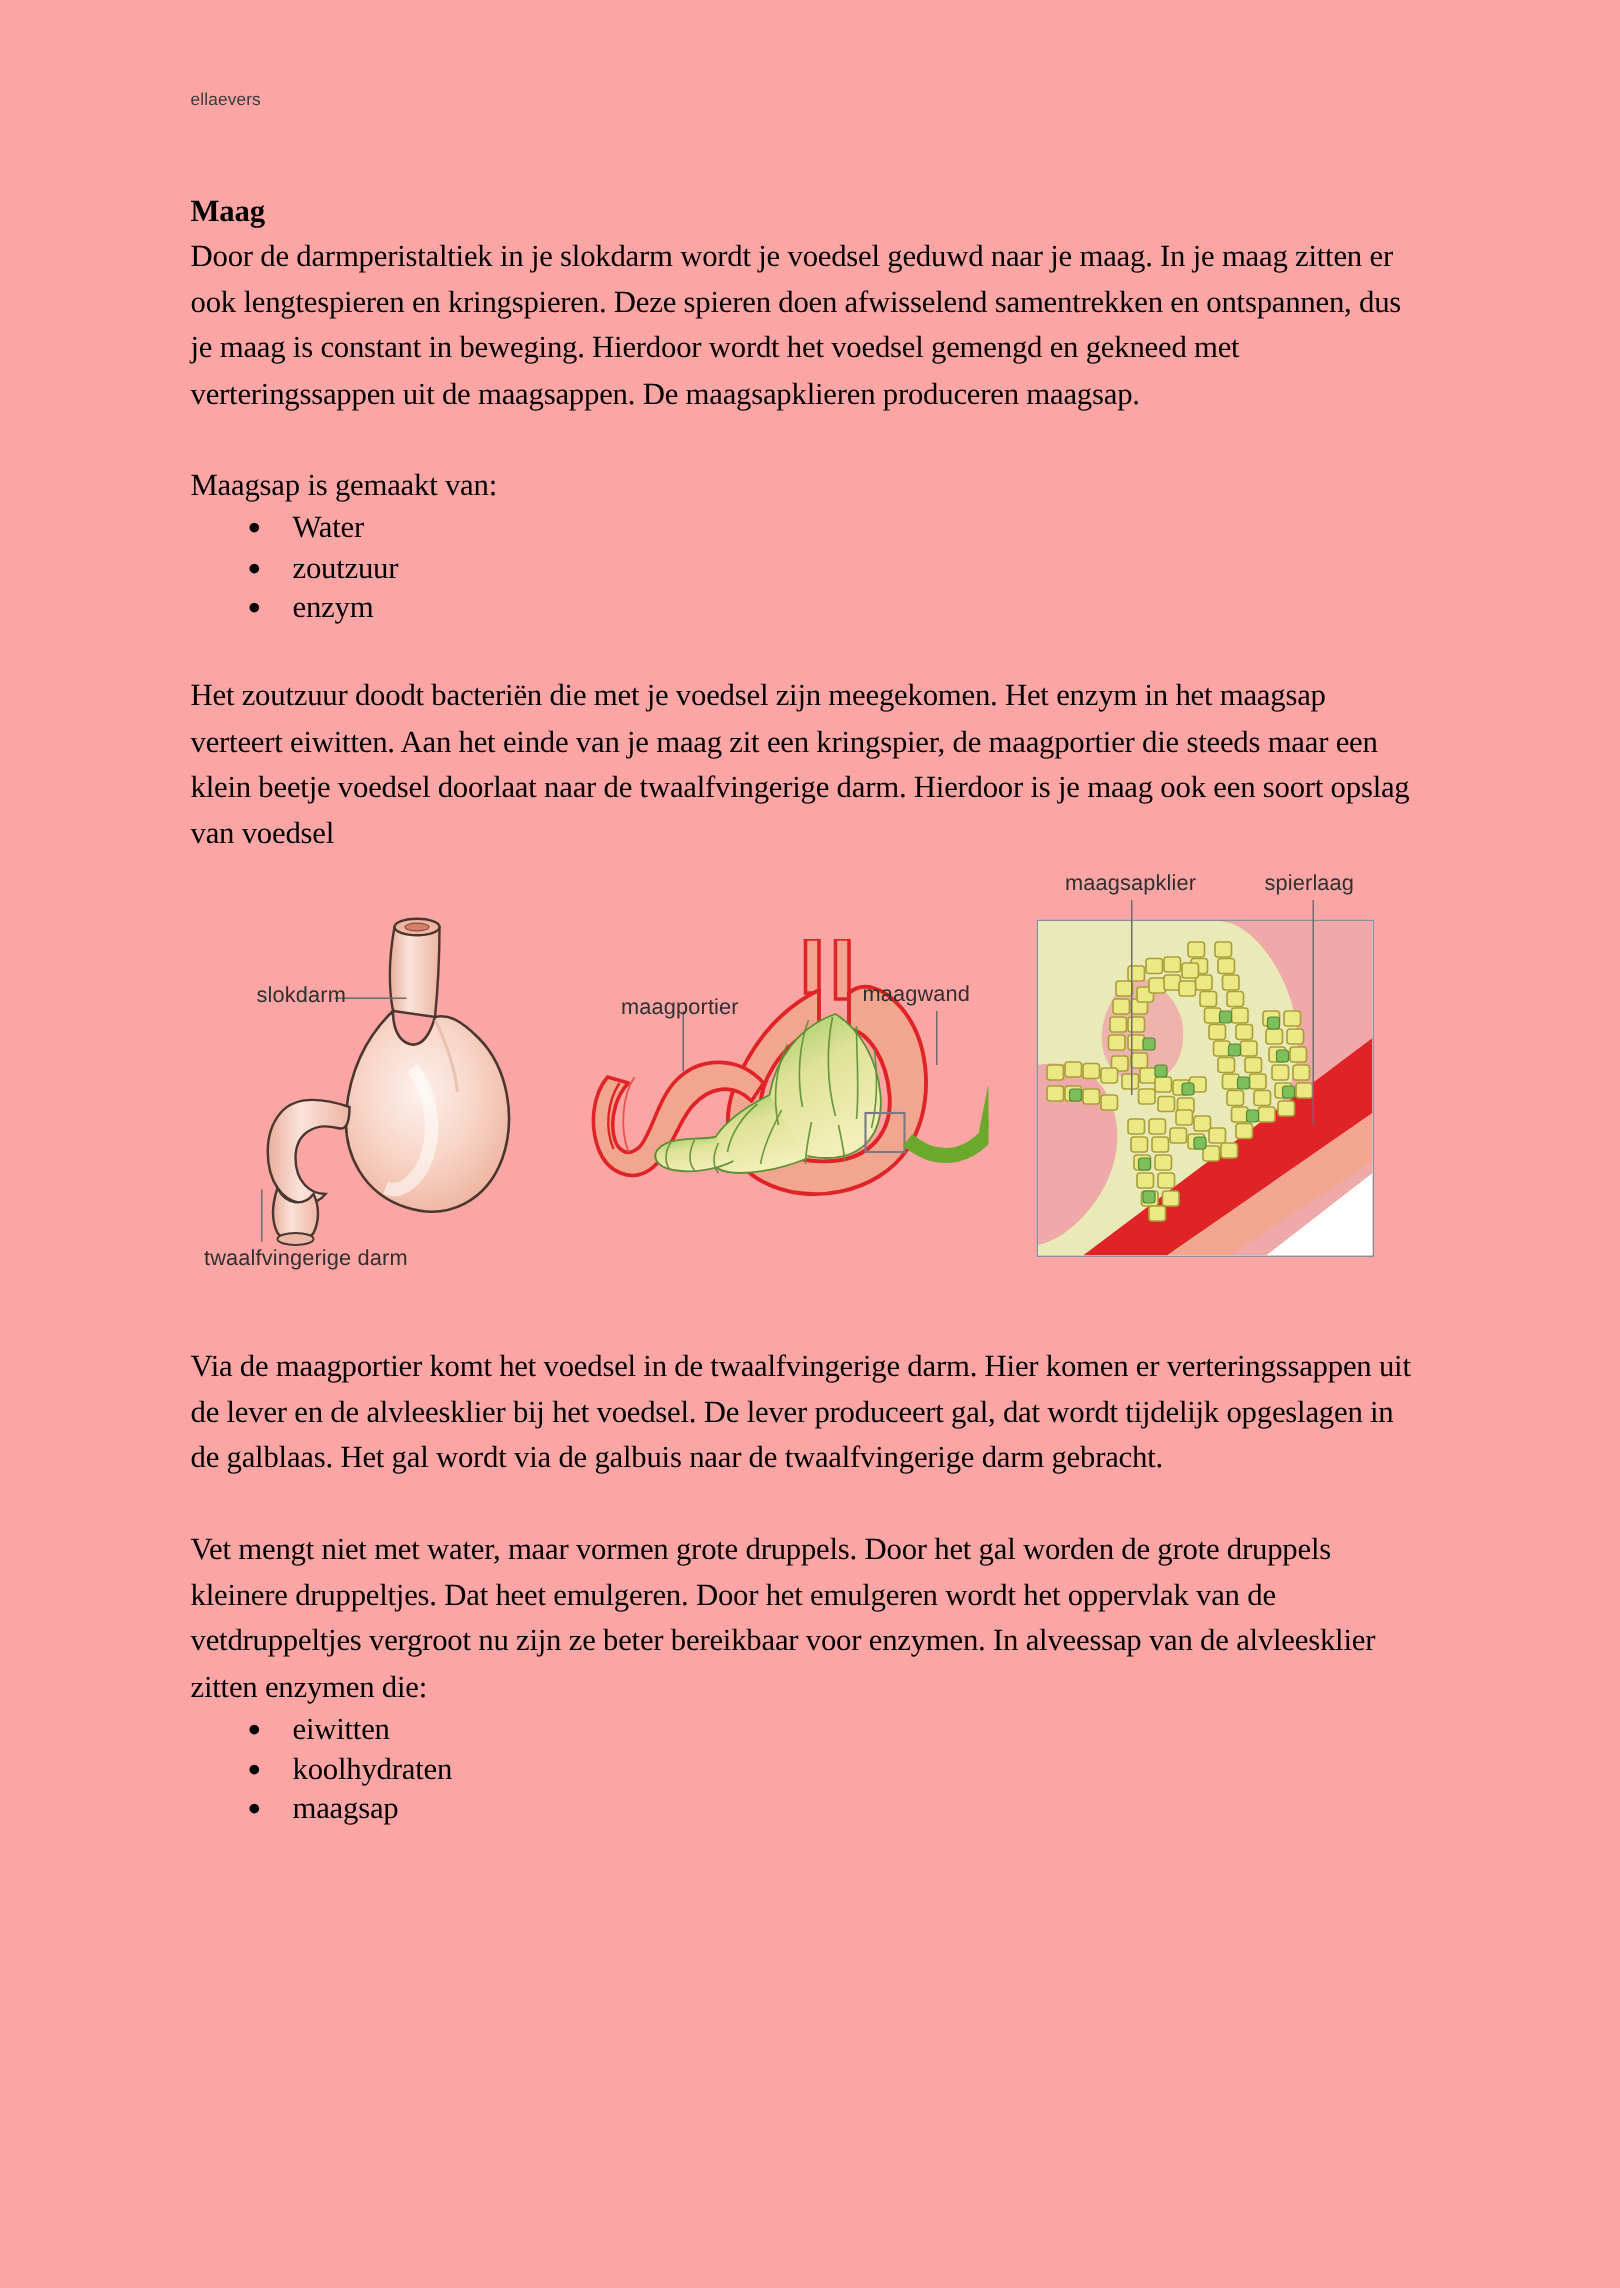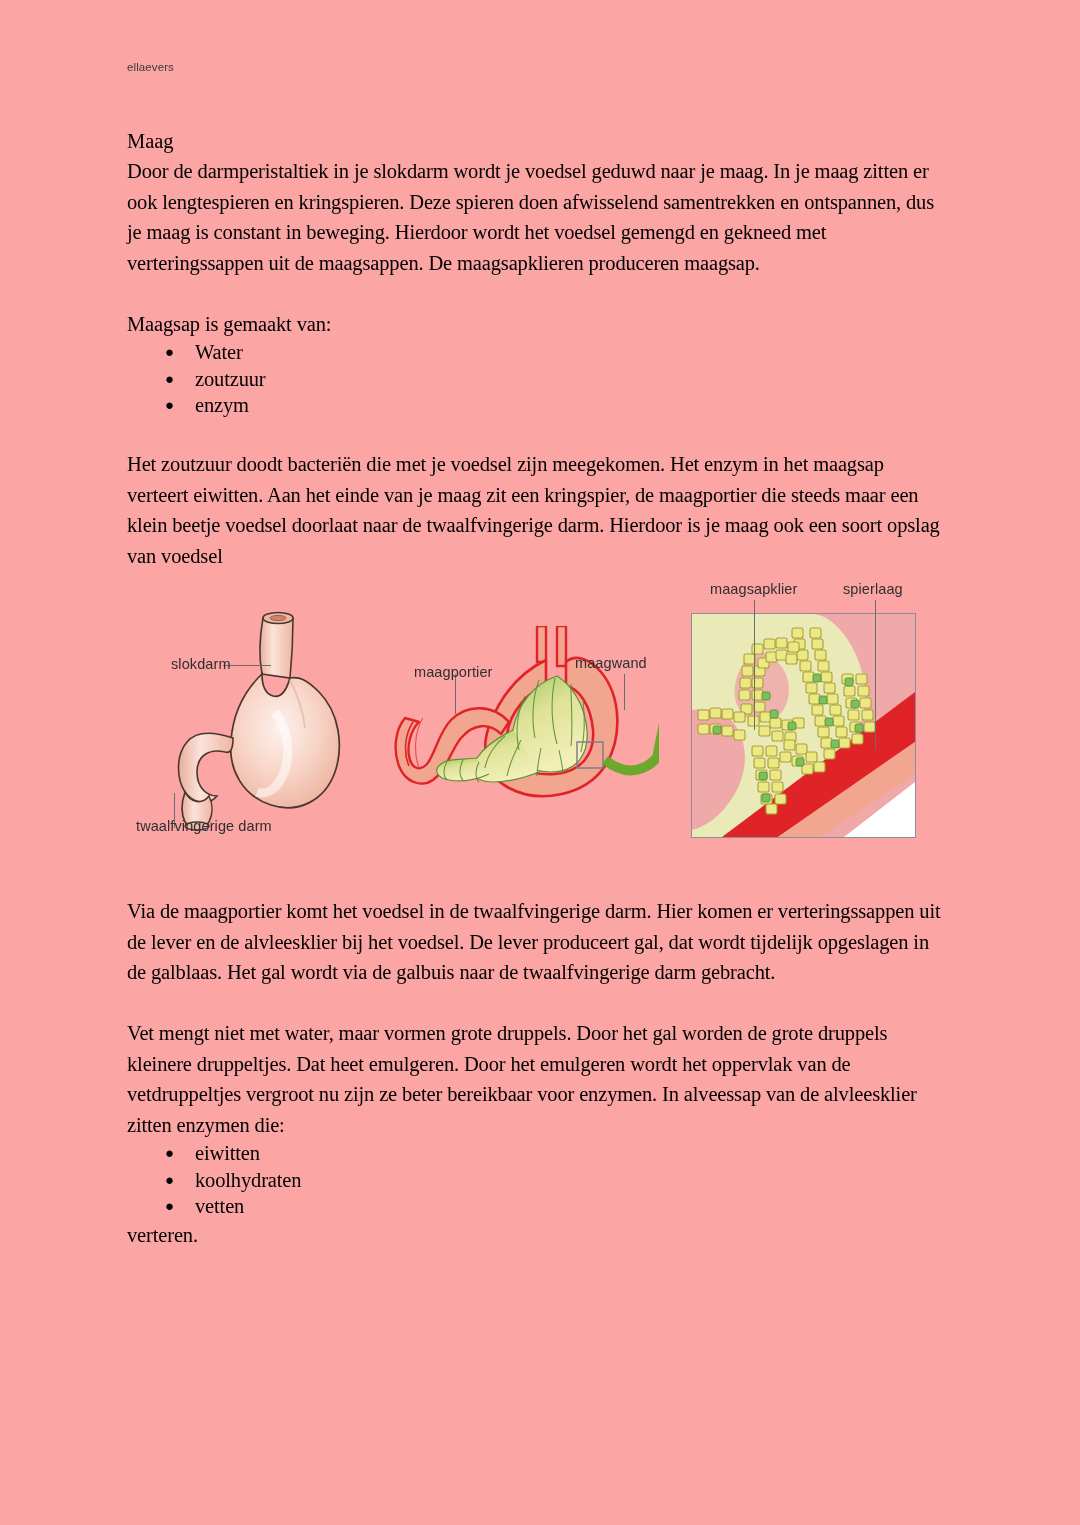--- a/index.html
+++ b/index.html
@@ -31,21 +31,21 @@
   }
   .content {
     position: absolute;
     left: 127px;
     top: 126px;
     width: 818px;
   }
   h2.section-title {
     font-family: "Liberation Serif", "DejaVu Serif", serif;
     font-size: 20.5px;
-    font-weight: normal;
+    font-weight: bold;
     margin: 0;
     padding: 0;
     line-height: 30px;
     letter-spacing: -0.1px;
   }
   p.body-text {
     font-size: 20.5px;
     line-height: 30.5px;
     margin: 0;
     padding: 0;
@@ -184,21 +184,21 @@
                C56,204 44,204 38,192 Z" fill="url(#gTube)" stroke="#4a3630" stroke-width="1.6"></path>
       <ellipse cx="50" cy="226" rx="12" ry="4" fill="#eab9a8" stroke="#4a3630" stroke-width="1.3"></ellipse>
 
       <path d="M128,112 C140,128 144,150 138,170 C132,188 120,196 110,192" fill="none" stroke="#ffffff" stroke-width="9" opacity="0.55"></path>
     </svg>
 
     <div class="leader h" style="left:96px; top:87px; width:48px;"></div>
     <div class="fig-label" style="left:44px; top:78px;">slokdarm</div>
 
     <div class="leader v" style="left:47px; top:215px; height:35px;"></div>
-    <div class="fig-label" style="left:9px; top:240px;">twaalfvingerige darm</div>
+    <div class="fig-label" style="left:9px; top:253px;">twaalfvingerige darm</div>
 
     <svg class="art" style="position:absolute; left:262px; top:48px;" width="270" height="200" viewBox="0 0 270 200">
       <defs>
         <linearGradient id="gMuc" x1="0" y1="0" x2="0.4" y2="1">
           <stop offset="0%" stop-color="#9ccb63"></stop>
           <stop offset="45%" stop-color="#dfe298"></stop>
           <stop offset="100%" stop-color="#f2efb8"></stop>
         </linearGradient>
       </defs>
 
@@ -425,19 +425,18 @@
   <div class="content" style="top:896px;">
     <p class="body-text">Via de maagportier komt het voedsel in de twaalfvingerige darm. Hier komen er verteringssappen uit de lever en de alvleesklier bij het voedsel. De lever produceert gal, dat wordt tijdelijk opgeslagen in de galblaas. Het gal wordt via de galbuis naar de twaalfvingerige darm gebracht.</p>
 
     <div class="spacer-line"></div>
 
     <p class="body-text">Vet mengt niet met water, maar vormen grote druppels. Door het gal worden de grote druppels kleinere druppeltjes. Dat heet emulgeren. Door het emulgeren wordt het oppervlak van de vetdruppeltjes vergroot nu zijn ze beter bereikbaar voor enzymen. In alveessap van de alvleesklier zitten enzymen die:</p>
 
     <ul class="bullets">
       <li><span class="bul">●</span><span>eiwitten</span></li>
       <li><span class="bul">●</span><span>koolhydraten</span></li>
-      <li><span class="bul">●</span><span>vetten</span></li>
+      <li><span class="bul">●</span><span>maagsap</span></li>
     </ul>
 
-    <p class="body-text">verteren.</p>
   </div>
 
 </div>
 
 </body></html>

